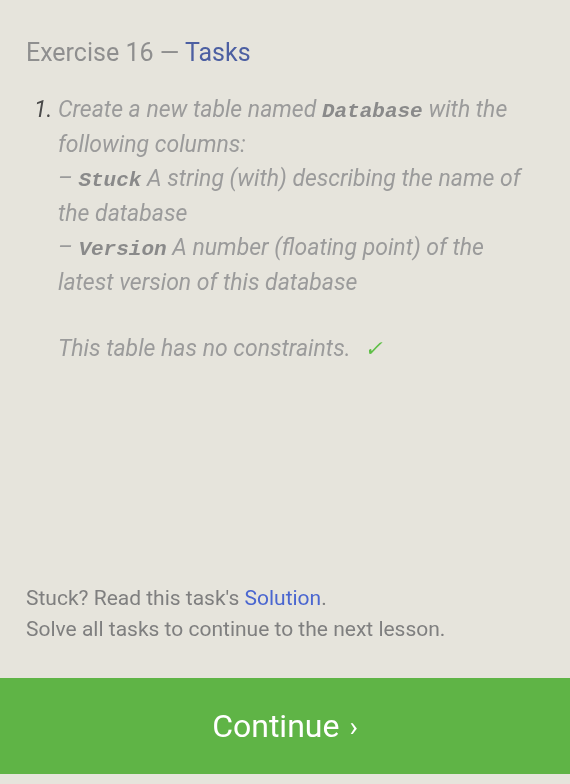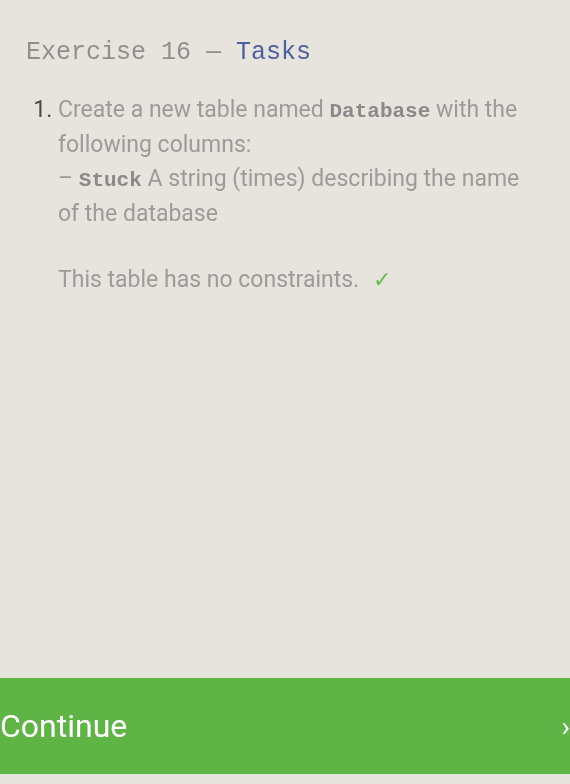--- a/index.html
+++ b/index.html
@@ -16,40 +16,40 @@
     box-sizing: border-box;
     width: 570px;
     height: 784px;
     position: relative;
     padding: 38px 26px 0 26px;
   }
   .header {
     font-size: 25px;
     font-weight: 400;
     margin-bottom: 26px;
-    font-family: Liberation Mono, monospace;
   }
   .header .prefix {
     color: #8f8f8f;
   }
   .header .dash {
     color: #8f8f8f;
   }
   .header .tasks {
     color: #4c5fa2;
   }
   ol.tasks {
     margin: 0 0 0 0;
     padding: 0 0 0 32px;
     list-style: decimal;
   }
   ol.tasks > li {
     font-size: 23px;
     line-height: 1.5;
     color: #9b9b9b;
+    font-style: italic;
   }
   ol.tasks > li::marker {
     color: #4a4a4a;
     font-weight: 400;
   }
   .task-body {
     color: #9b9b9b;
   }
   code.inline {
     font-family: "Consolas", "Menlo", "Courier New", monospace;
@@ -91,21 +91,21 @@
     left: 0;
     right: 0;
     bottom: 10px;
     height: 96px;
     background: #5fb446;
     color: #ffffff;
     font-size: 32px;
     font-weight: 400;
     display: flex;
     align-items: center;
-    justify-content: space-between;
+    justify-content: center;
     cursor: pointer;
     user-select: none;
   }
   .continue-btn .chev {
     margin-left: 10px;
     font-size: 28px;
   }
 </style>
 </head>
 <body>
@@ -121,32 +121,43 @@
   <ol class="tasks">
     <li>
       <span class="task-body">
         <span>Create a new table named </span>
         <code class="inline">Database</code>
         <span> with the following columns:</span>
 
         <span class="subline">
           <span class="dashmark">– </span>
           <code class="inline">Stuck</code>
-          <span> A string (times) describing the name of the database</span>
+          <span> A string (with) describing the name of the database</span>
         </span>
 
+        <span class="subline">
+          <span class="dashmark">– </span>
+          <code class="inline">Version</code>
+          <span> A number (floating point) of the latest version of this database</span>
+        </span>
 
 
         <span class="constraints">
           <span>This table has no constraints.</span>
           <span class="check">✓</span>
         </span>
       </span>
     </li>
   </ol>
 
+  <div class="footer-hint">
+    <div>
+      <span>Stuck? Read this task's </span><a class="solution">Solution</a><span>.</span>
+    </div>
+    <div>Solve all tasks to continue to the next lesson.</div>
+  </div>
 
   <div class="continue-btn">
     <span>Continue</span>
     <span class="chev">›</span>
   </div>
 
 </div>
 
 </body></html>

